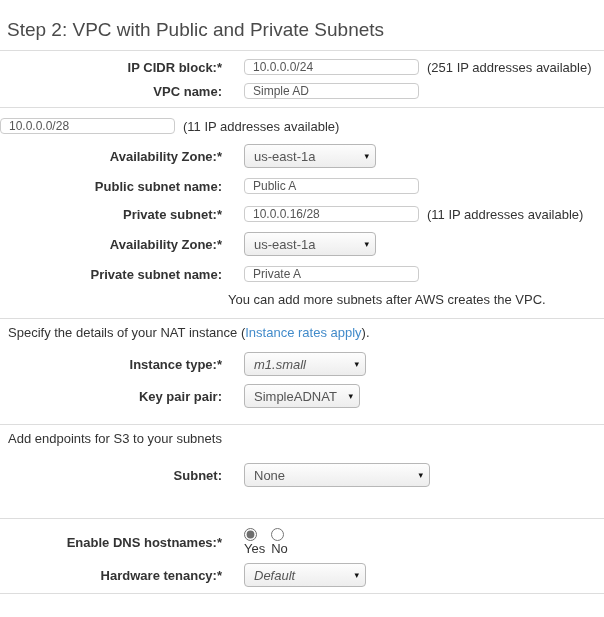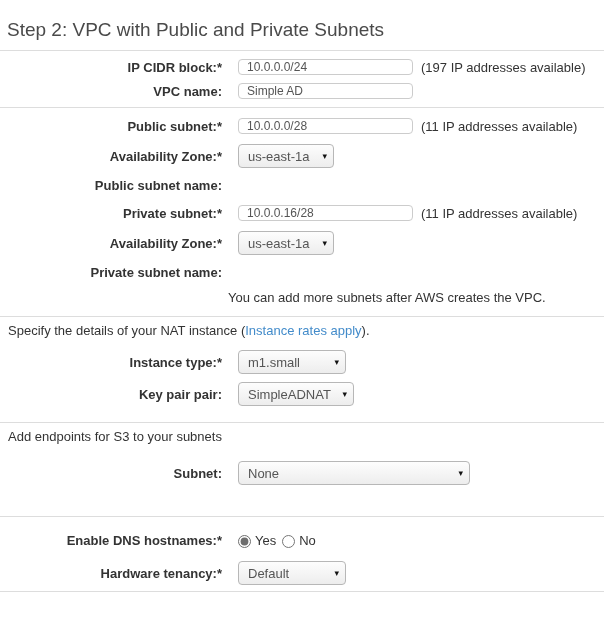--- a/index.html
+++ b/index.html
@@ -19,21 +19,21 @@
     font-size: 19px;
     font-weight: normal;
     color: #4a4a4a;
   }
   .row { display: flex; align-items: center; margin-bottom: 10px; }
   .lbl {
     width: 222px; flex: none;
     text-align: right;
     font-weight: bold;
     color: #333;
-    margin-right: 16px;
+    margin-right: 22px;
     line-height: 15px;
     padding-left: 28px;
   }
   .txt {
     width: 175px; height: 16px;
     border: 1px solid #ccc;
     border-radius: 4px;
     padding: 2px 8px;
     color: #555;
     font-size: 12px;
@@ -55,24 +55,24 @@
     background: linear-gradient(to bottom, #fdfdfd, #ededed);
     outline: none;
   }
   .caret {
     position: absolute; right: 7px; top: 50%;
     transform: translateY(-50%);
     font-size: 9px; color: #111;
     pointer-events: none;
     line-height: 1;
   }
-  .w120 { width: 96px; }
-  .w106 { width: 108px; }
+  .w120 { width: 132px; }
+  .w106 { width: 122px; font-style: italic; }
   .w124 { width: 116px; }
-  .w198 { width: 232px; }
+  .w198 { width: 186px; }
 
   #sec-cidr { padding: 8px 0 0 0; }
   #sec-cidr .row { margin-bottom: 8px; }
 
   #sec-subnets { padding: 10px 0 10px 0; }
   .private-group { margin-top: 12px; }
   .note { margin: 9px 12px 0 228px; color: #333; line-height: 16px; }
 
   .intro { margin: 0 4px 0 8px; line-height: 16px; color: #333; }
   .link { color: #428bca; text-decoration: none; cursor: pointer; }
@@ -81,82 +81,83 @@
   #sec-nat .row-first { margin-top: 11px; }
   #sec-nat .row { margin-bottom: 8px; }
 
   #sec-s3 { padding: 6px 0 31px 0; }
   #sec-s3 .row { margin-top: 16px; margin-bottom: 0; }
 
   #sec-dns { padding: 13px 0 6px 0; }
   #sec-dns .row-radio { margin-bottom: 0; height: 20px; }
   #sec-dns .row-tenancy { margin-top: 11px; margin-bottom: 0; }
 
-  .radio-opt { display: inline-flex; align-items: flex-end; margin-right: 6px; color: #333; cursor: pointer; }
+  .radio-opt { display: inline-flex; align-items: flex-start; margin-right: 6px; color: #333; cursor: pointer; flex-direction: column; }
   .radio-opt input[type="radio"] {
     margin: 0 4px 0 0;
     width: 13px; height: 13px;
     accent-color: #6e6e6e;
   }
 </style>
 </head>
 <body>
 
 <div class="section" id="sec-title">
   <h1 class="page-title">Step 2: VPC with Public and Private Subnets</h1>
 </div>
 
 <div class="section" id="sec-cidr">
   <div class="row">
     <span class="lbl">IP CIDR block:*</span>
     <input class="txt" type="text" value="10.0.0.0/24" style="">
-    <span class="hint">(197 IP addresses available)</span>
+    <span class="hint">(251 IP addresses available)</span>
   </div>
   <div class="row">
     <span class="lbl">VPC name:</span>
     <input class="txt" type="text" value="Simple AD" style="">
   </div>
 </div>
 
 <div class="section" id="sec-subnets">
   <div class="row">
-    <span class="lbl">Public subnet:*</span>
     <input class="txt" type="text" value="10.0.0.0/28" style="">
     <span class="hint">(11 IP addresses available)</span>
   </div>
   <div class="row">
     <span class="lbl">Availability Zone:*</span>
     <span class="select-wrap">
       <select class="sel w120">
         <option>us-east-1a</option>
       </select>
       <span class="caret">▾</span>
     </span>
   </div>
   <div class="row">
     <span class="lbl">Public subnet name:</span>
+    <input class="txt" type="text" value="Public A" style="">
   </div>
 
   <div class="private-group">
     <div class="row">
       <span class="lbl">Private subnet:*</span>
       <input class="txt" type="text" value="10.0.0.16/28" style="">
       <span class="hint">(11 IP addresses available)</span>
     </div>
     <div class="row">
       <span class="lbl">Availability Zone:*</span>
       <span class="select-wrap">
         <select class="sel w120">
           <option>us-east-1a</option>
         </select>
         <span class="caret">▾</span>
       </span>
     </div>
     <div class="row">
       <span class="lbl">Private subnet name:</span>
+      <input class="txt" type="text" value="Private A" style="">
     </div>
   </div>
 
   <div class="note">You can add more subnets after AWS creates the VPC.</div>
 </div>
 
 <div class="section" id="sec-nat">
   <p class="intro"><span>Specify the details of your NAT instance (</span><a class="link">Instance rates apply</a><span>).</span></p>
   <div class="row row-first">
     <span class="lbl">Instance type:*</span>

